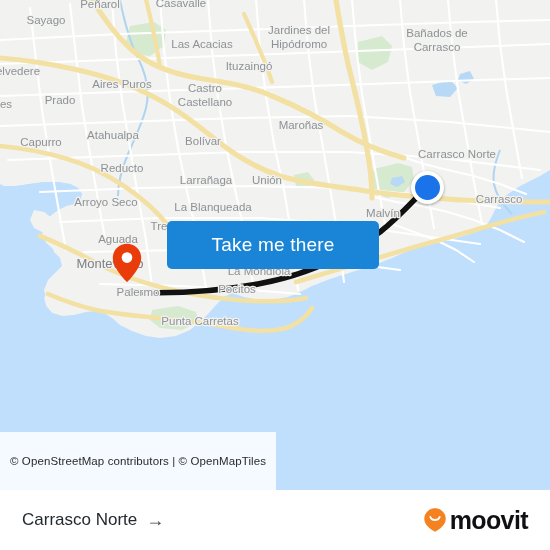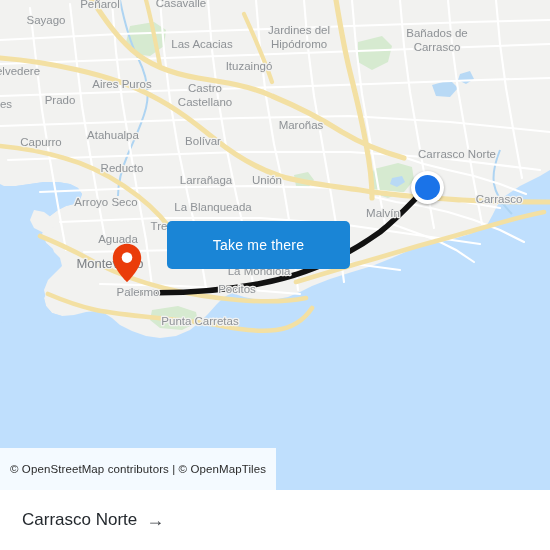--- a/index.html
+++ b/index.html
@@ -9,28 +9,28 @@
   #app{position:relative;width:550px;height:550px;background:#ffffff;}
 
   
   #map{position:absolute;left:0;top:0;width:550px;height:490px;
        background:#bfdffd;overflow:hidden;}
   #map svg.layer{position:absolute;left:0;top:0;width:550px;height:490px;}
 
   
   #attrib{position:absolute;left:0;bottom:0;height:26px;
           display:flex;align-items:center;
-          background:#f4faff;padding:8px 10px;
+          background:#f4faff;padding:16px 10px;
           font-size:11.5px;color:#2b2b2b;letter-spacing:.1px;
           white-space:nowrap;}
 
   
-  #cta{position:absolute;left:167px;top:221px;width:183px;height:48px;
+  #cta{position:absolute;left:167px;top:221px;width:212px;height:48px;
        background:#1a85d6;border-radius:5px;border:0;
-       color:#ffffff;font-size:14px;letter-spacing:.2px;
+       color:#ffffff;font-size:19px;letter-spacing:.2px;
        display:flex;align-items:center;justify-content:center;
        cursor:pointer;font-family:"Liberation Sans",sans-serif;}
 
   
   #dest{position:absolute;left:411px;top:171px;width:33px;height:33px;}
   #dest .ring{position:absolute;inset:0;border-radius:50%;
               background:#ffffff;box-shadow:0 1px 3px rgba(0,0,0,.35);}
   #dest .dot{position:absolute;left:4px;top:4px;width:25px;height:25px;
              border-radius:50%;background:#1a73e8;}
 
@@ -213,15 +213,23 @@
     <div id="attrib">
       <span>© OpenStreetMap contributors | © OpenMapTiles</span>
     </div>
   </div>
 
   <div id="footer">
     <div id="route-title">
       <span>Carrasco Norte</span>
       <span class="arrow">→</span>
     </div>
+    <div id="brand">
+      <svg width="26" height="26" viewBox="0 0 30 30">
+        <path d="M15 1.5 C8.1 1.5 2.6 7 2.6 13.9 C2.6 22.5 15 28.6 15 28.6
+                 C15 28.6 27.4 22.5 27.4 13.9 C27.4 7 21.9 1.5 15 1.5 Z" fill="#f58220"></path>
+        <path d="M9.6 11.5 C11.0 16.2 19.0 16.2 20.4 11.5" fill="none" stroke="#ffffff" stroke-width="2.1" stroke-linecap="round"></path>
+      </svg>
+      <span class="word">moovit</span>
+    </div>
   </div>
 
 </div>
 
 </body></html>

